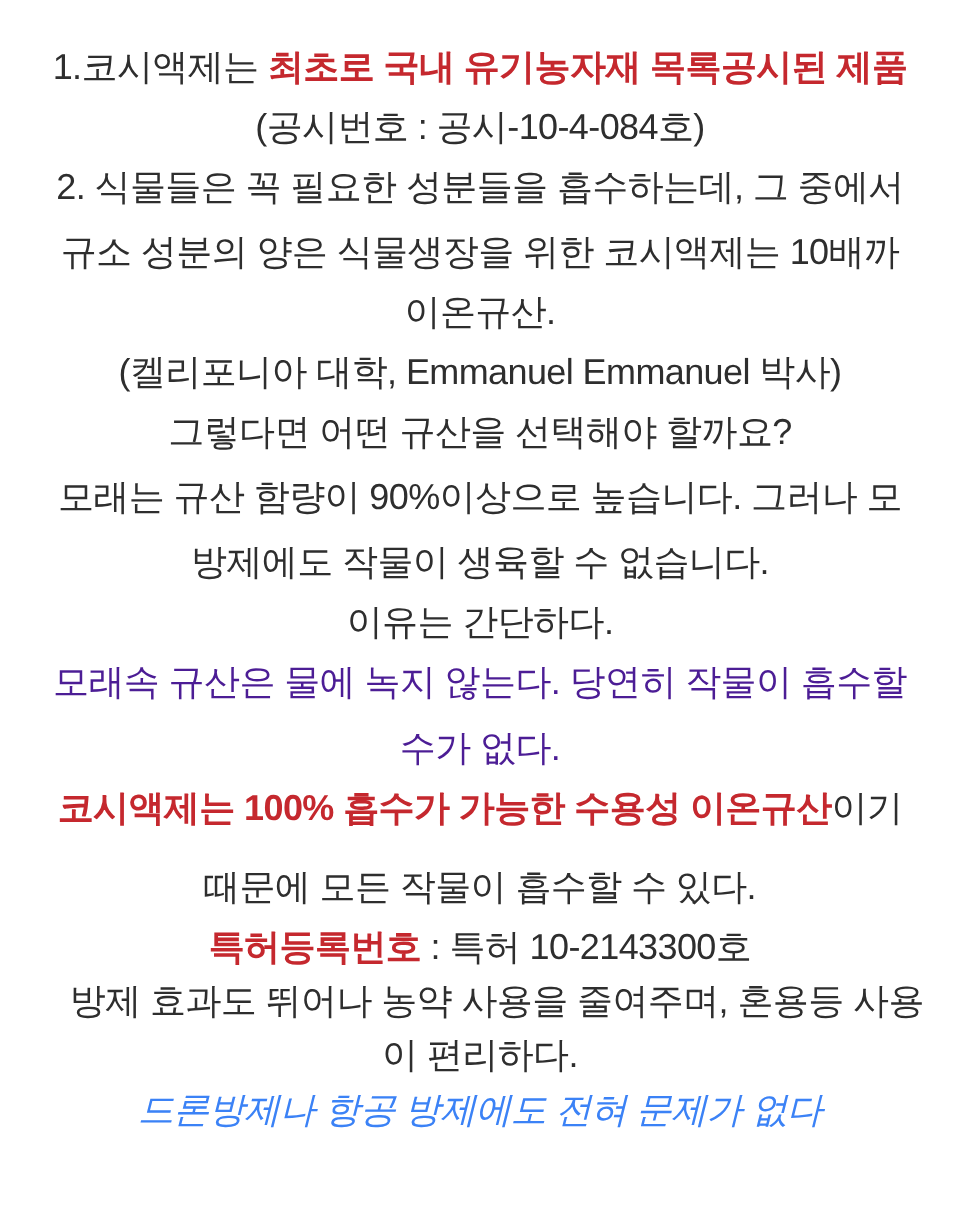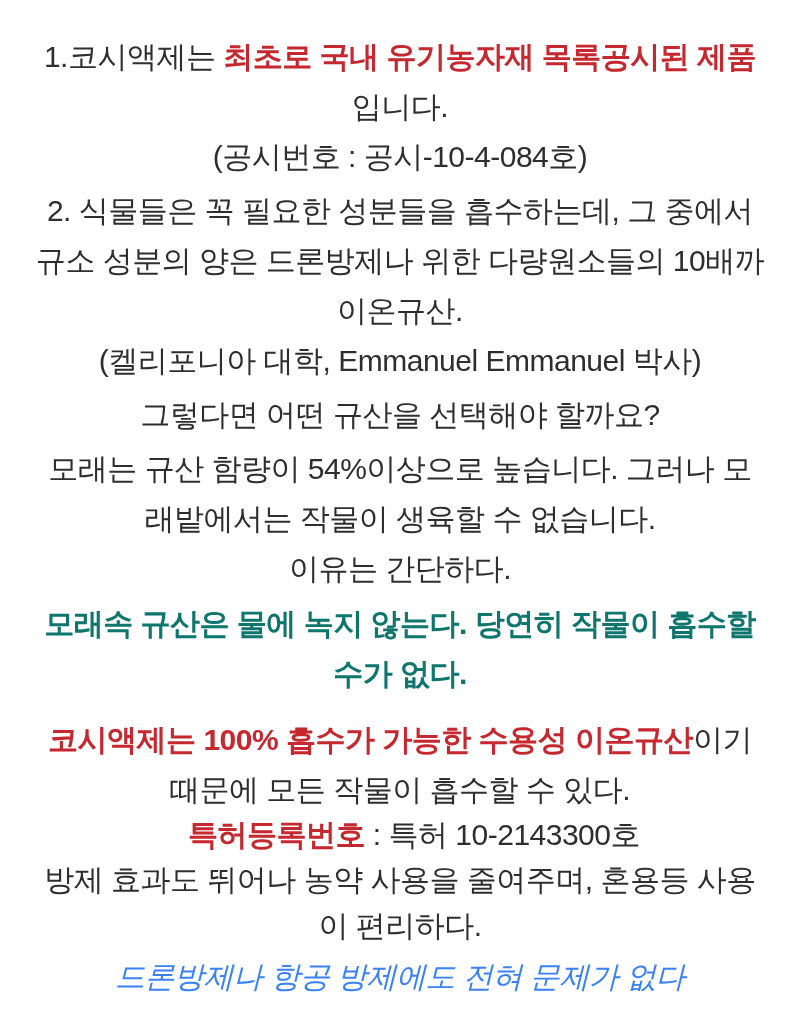--- a/index.html
+++ b/index.html
@@ -35,38 +35,37 @@
   .line:nth-child(9)  { margin-top: 4px; }
   .line:nth-child(12) { margin-top: 5px; }
   .line:nth-child(14) { margin-top: 16px; }
   .line:nth-child(16) { height: 40px; line-height: 40px; margin-left: 28px; }
   .line:nth-child(18) { height: 42px; line-height: 42px; text-align: center; }
   .line:nth-child(19) { margin-top: 5px; }
 
   .seg-default    { color: #2e2e2e; }
   .seg-red-medium { color: #c5282e; font-weight: 600; }
   .seg-red-bold   { color: #c5282e; font-weight: 700; }
-  .seg-pink       { color: #0f766e; font-weight: bold; }
+  .seg-pink       { color: #4c1d95; }
   .seg-red-italic { color: #3b82f6; font-style: italic; }
 </style>
 </head>
 <body>
 
 <div class="page">
   <div class="text-column" id="text-column">
       <div class="line"><span class="seg-default">1.코시액제는 </span><span class="seg-red-medium">최초로 국내 유기농자재 목록공시된 제품</span></div>
-      <div class="line"><span class="seg-default">입니다.</span></div>
       <div class="line"><span class="seg-default">(공시번호 : 공시-10-4-084호)</span></div>
       <div class="line"><span class="seg-default">2. 식물들은 꼭 필요한 성분들을 흡수하는데, 그 중에서</span></div>
-      <div class="line"><span class="seg-default">규소 성분의 양은 드론방제나 위한 다량원소들의 10배까</span></div>
+      <div class="line"><span class="seg-default">규소 성분의 양은 식물생장을 위한 코시액제는 10배까</span></div>
       <div class="line"><span class="seg-default">이온규산.</span></div>
       <div class="line"><span class="seg-default">(켈리포니아 대학, Emmanuel Emmanuel 박사)</span></div>
       <div class="line"><span class="seg-default">그렇다면 어떤 규산을 선택해야 할까요?</span></div>
-      <div class="line"><span class="seg-default">모래는 규산 함량이 54%이상으로 높습니다. 그러나 모</span></div>
-      <div class="line"><span class="seg-default">래밭에서는 작물이 생육할 수 없습니다.</span></div>
+      <div class="line"><span class="seg-default">모래는 규산 함량이 90%이상으로 높습니다. 그러나 모</span></div>
+      <div class="line"><span class="seg-default">방제에도 작물이 생육할 수 없습니다.</span></div>
       <div class="line"><span class="seg-default">이유는 간단하다.</span></div>
       <div class="line"><span class="seg-pink">모래속 규산은 물에 녹지 않는다. 당연히 작물이 흡수할</span></div>
       <div class="line"><span class="seg-pink">수가 없다.</span></div>
       <div class="line"><span class="seg-red-medium">코시액제는 100% 흡수가 가능한 수용성 이온규산</span><span class="seg-default">이기</span></div>
       <div class="line"><span class="seg-default">때문에 모든 작물이 흡수할 수 있다.</span></div>
       <div class="line"><span class="seg-red-bold">특허등록번호</span><span class="seg-default"> : 특허 10-2143300호</span></div>
       <div class="line"><span class="seg-default">방제 효과도 뛰어나 농약 사용을 줄여주며, 혼용등 사용</span></div>
       <div class="line"><span class="seg-default">이 편리하다.</span></div>
       <div class="line"><span class="seg-red-italic">드론방제나 항공 방제에도 전혀 문제가 없다</span></div>
     </div>

